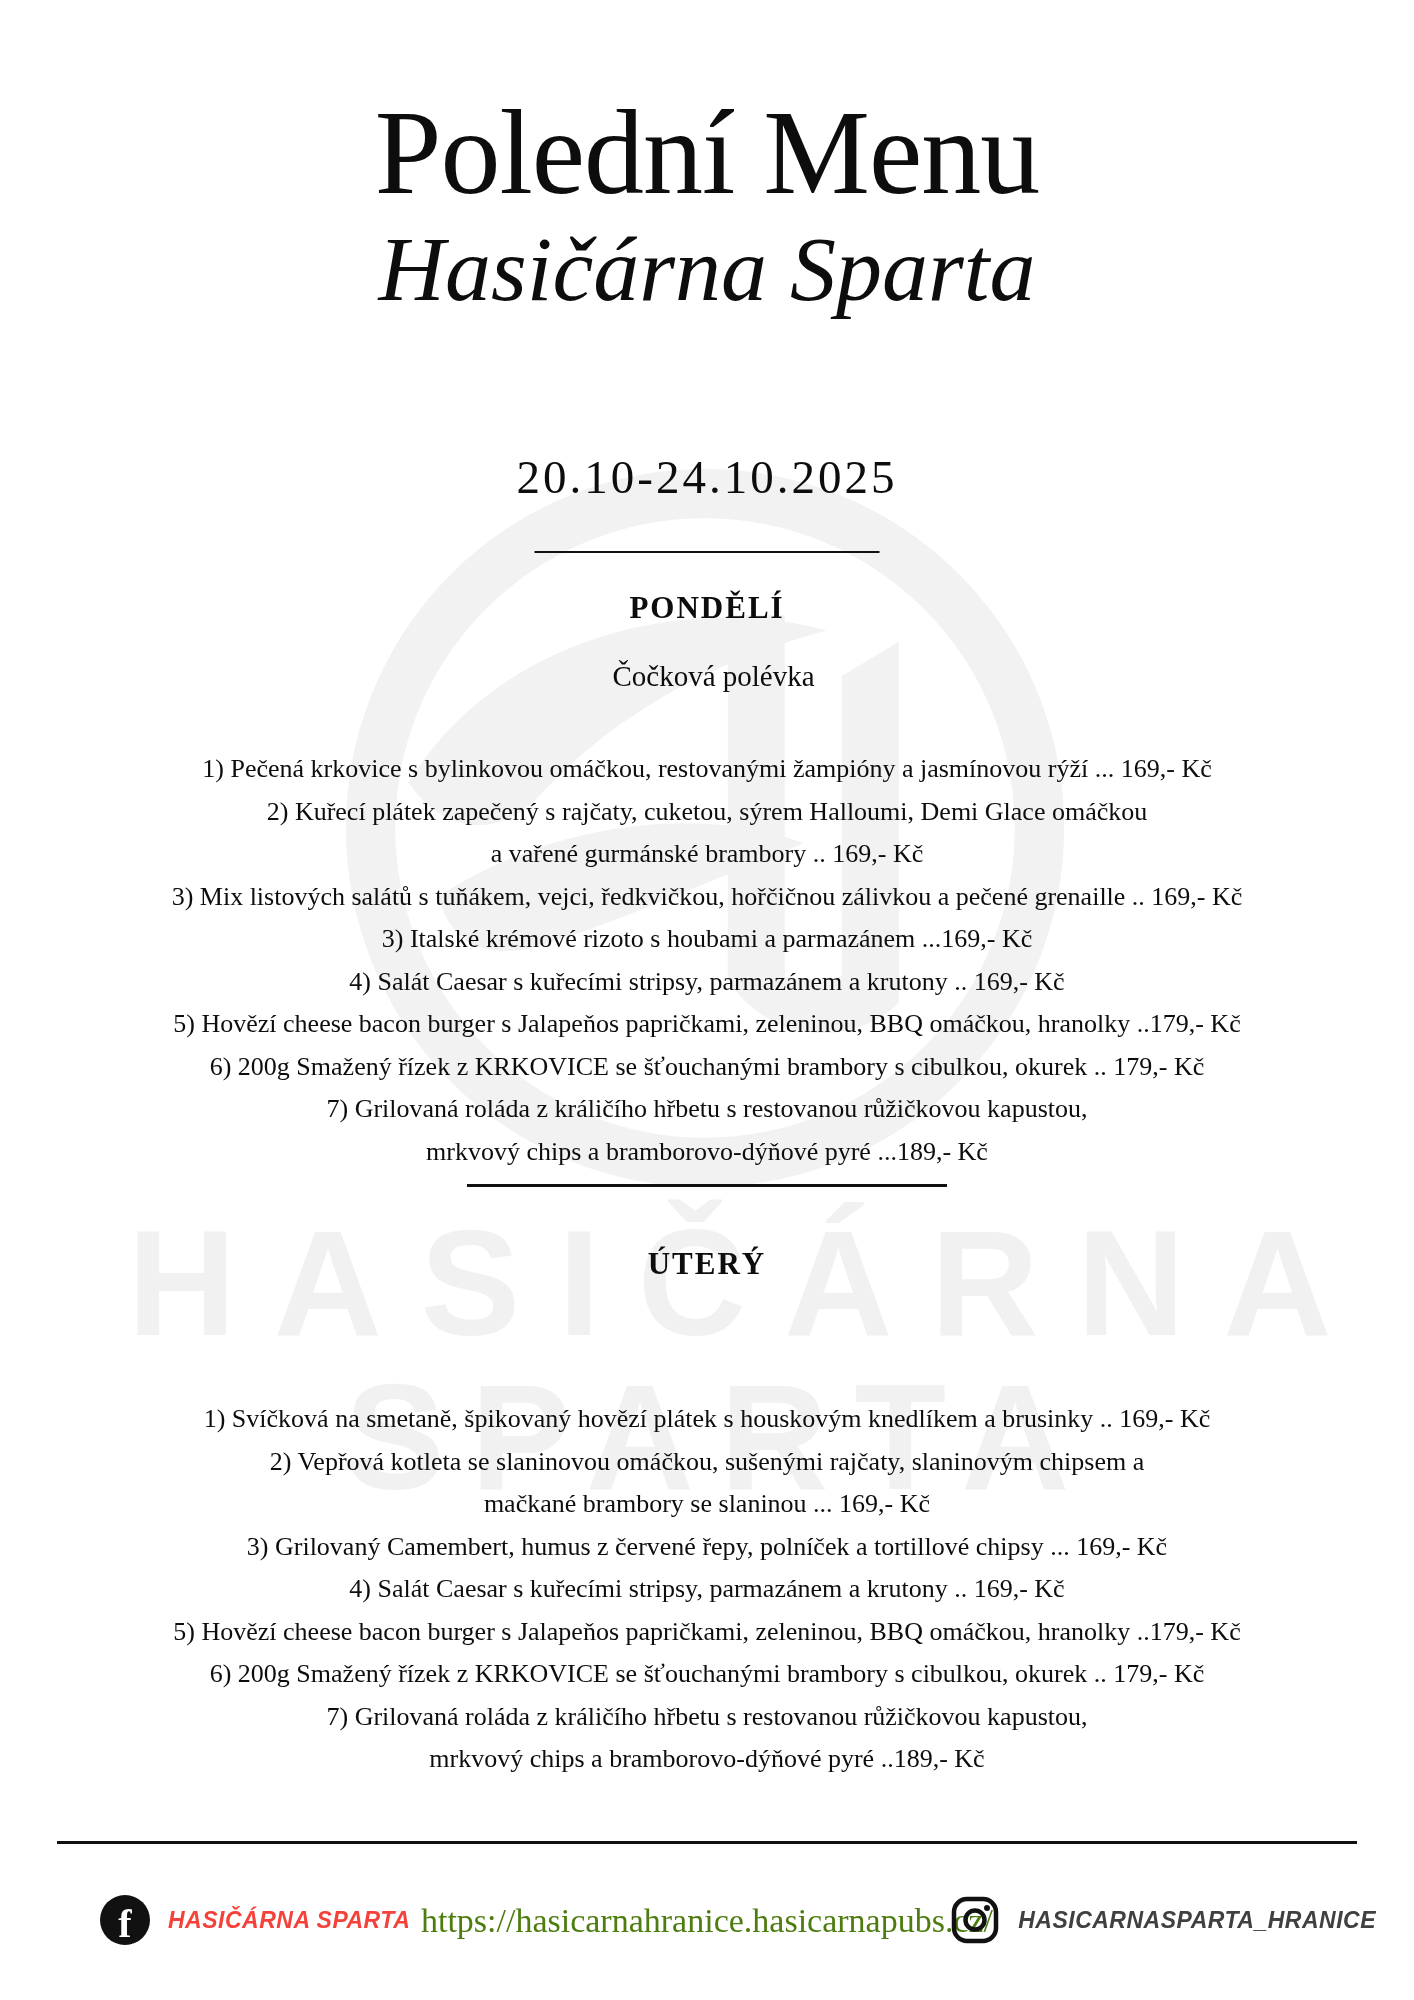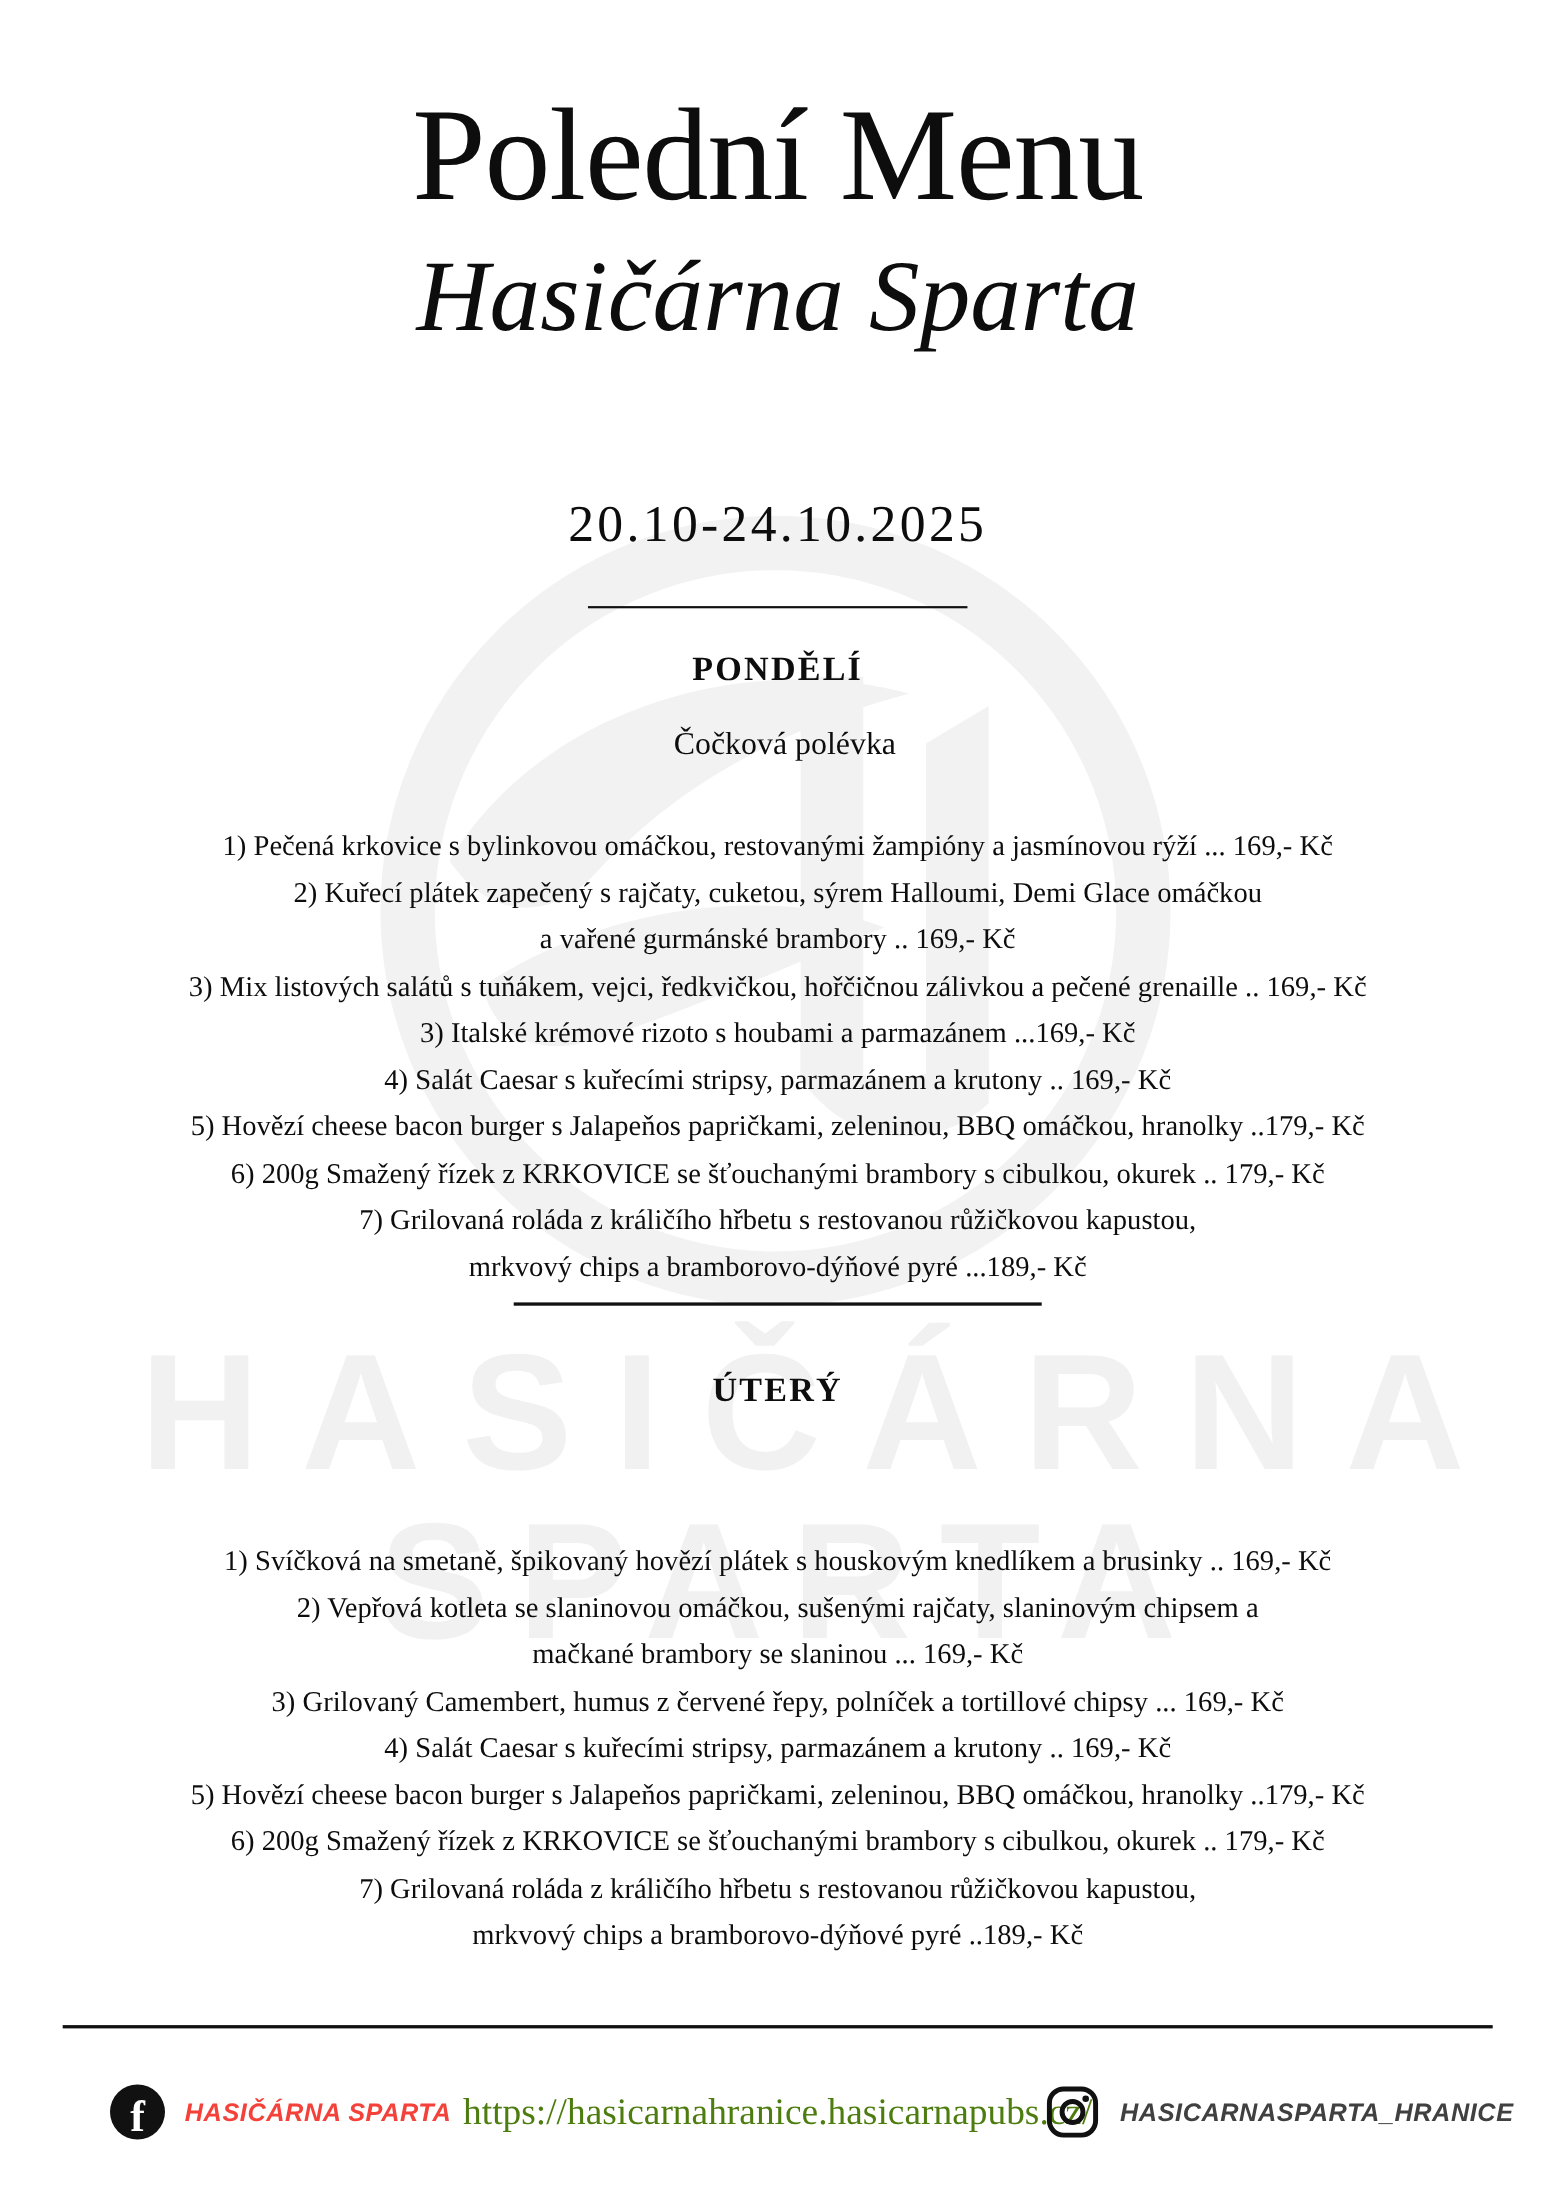--- a/index.html
+++ b/index.html
@@ -14,21 +14,21 @@
   .wm-logo { position:absolute; left:325px; top:448px; width:760px; height:760px; z-index:0; }
   .wm-text {
     position:absolute; left:0; right:0; z-index:0; text-align:center;
     font-family:"Liberation Sans","DejaVu Sans",sans-serif;
     font-weight:800; color:#f1f1f1; line-height:1; white-space:nowrap;
   }
   .wm-text.l1 { top:1208px; font-size:150px; letter-spacing:38px; text-indent:38px;margin-left:45px; }
   .wm-text.l2 { top:1362px; font-size:150px; letter-spacing:26px; text-indent:26px; }
 
   
-  .title    { top:78px;  font-size:120px; line-height:1.05; letter-spacing:-1px; z-index:1; }
+  .title    { top:90px;  font-size:120px; line-height:1.05; letter-spacing:-1px; z-index:1; }
   .subtitle { top:214px; font-size:92px;  font-style:italic; line-height:1.2; z-index:1; }
   .daterange{ top:450px; font-size:47px;  letter-spacing:3px; z-index:1; }
 
   .divider { position:absolute; left:50%; transform:translateX(-50%); border-top:2px solid #111; z-index:1; }
   .divider.d1 { top:551px;  width:345px; }
   .divider.d2 { top:1184px; width:480px; border-top-width:3px; }
   .divider.footer-rule { top:1841px; width:1300px; border-top-width:3px; }
 
   
   .day-heading { font-size:31px; font-weight:700; letter-spacing:2px; z-index:1; }

